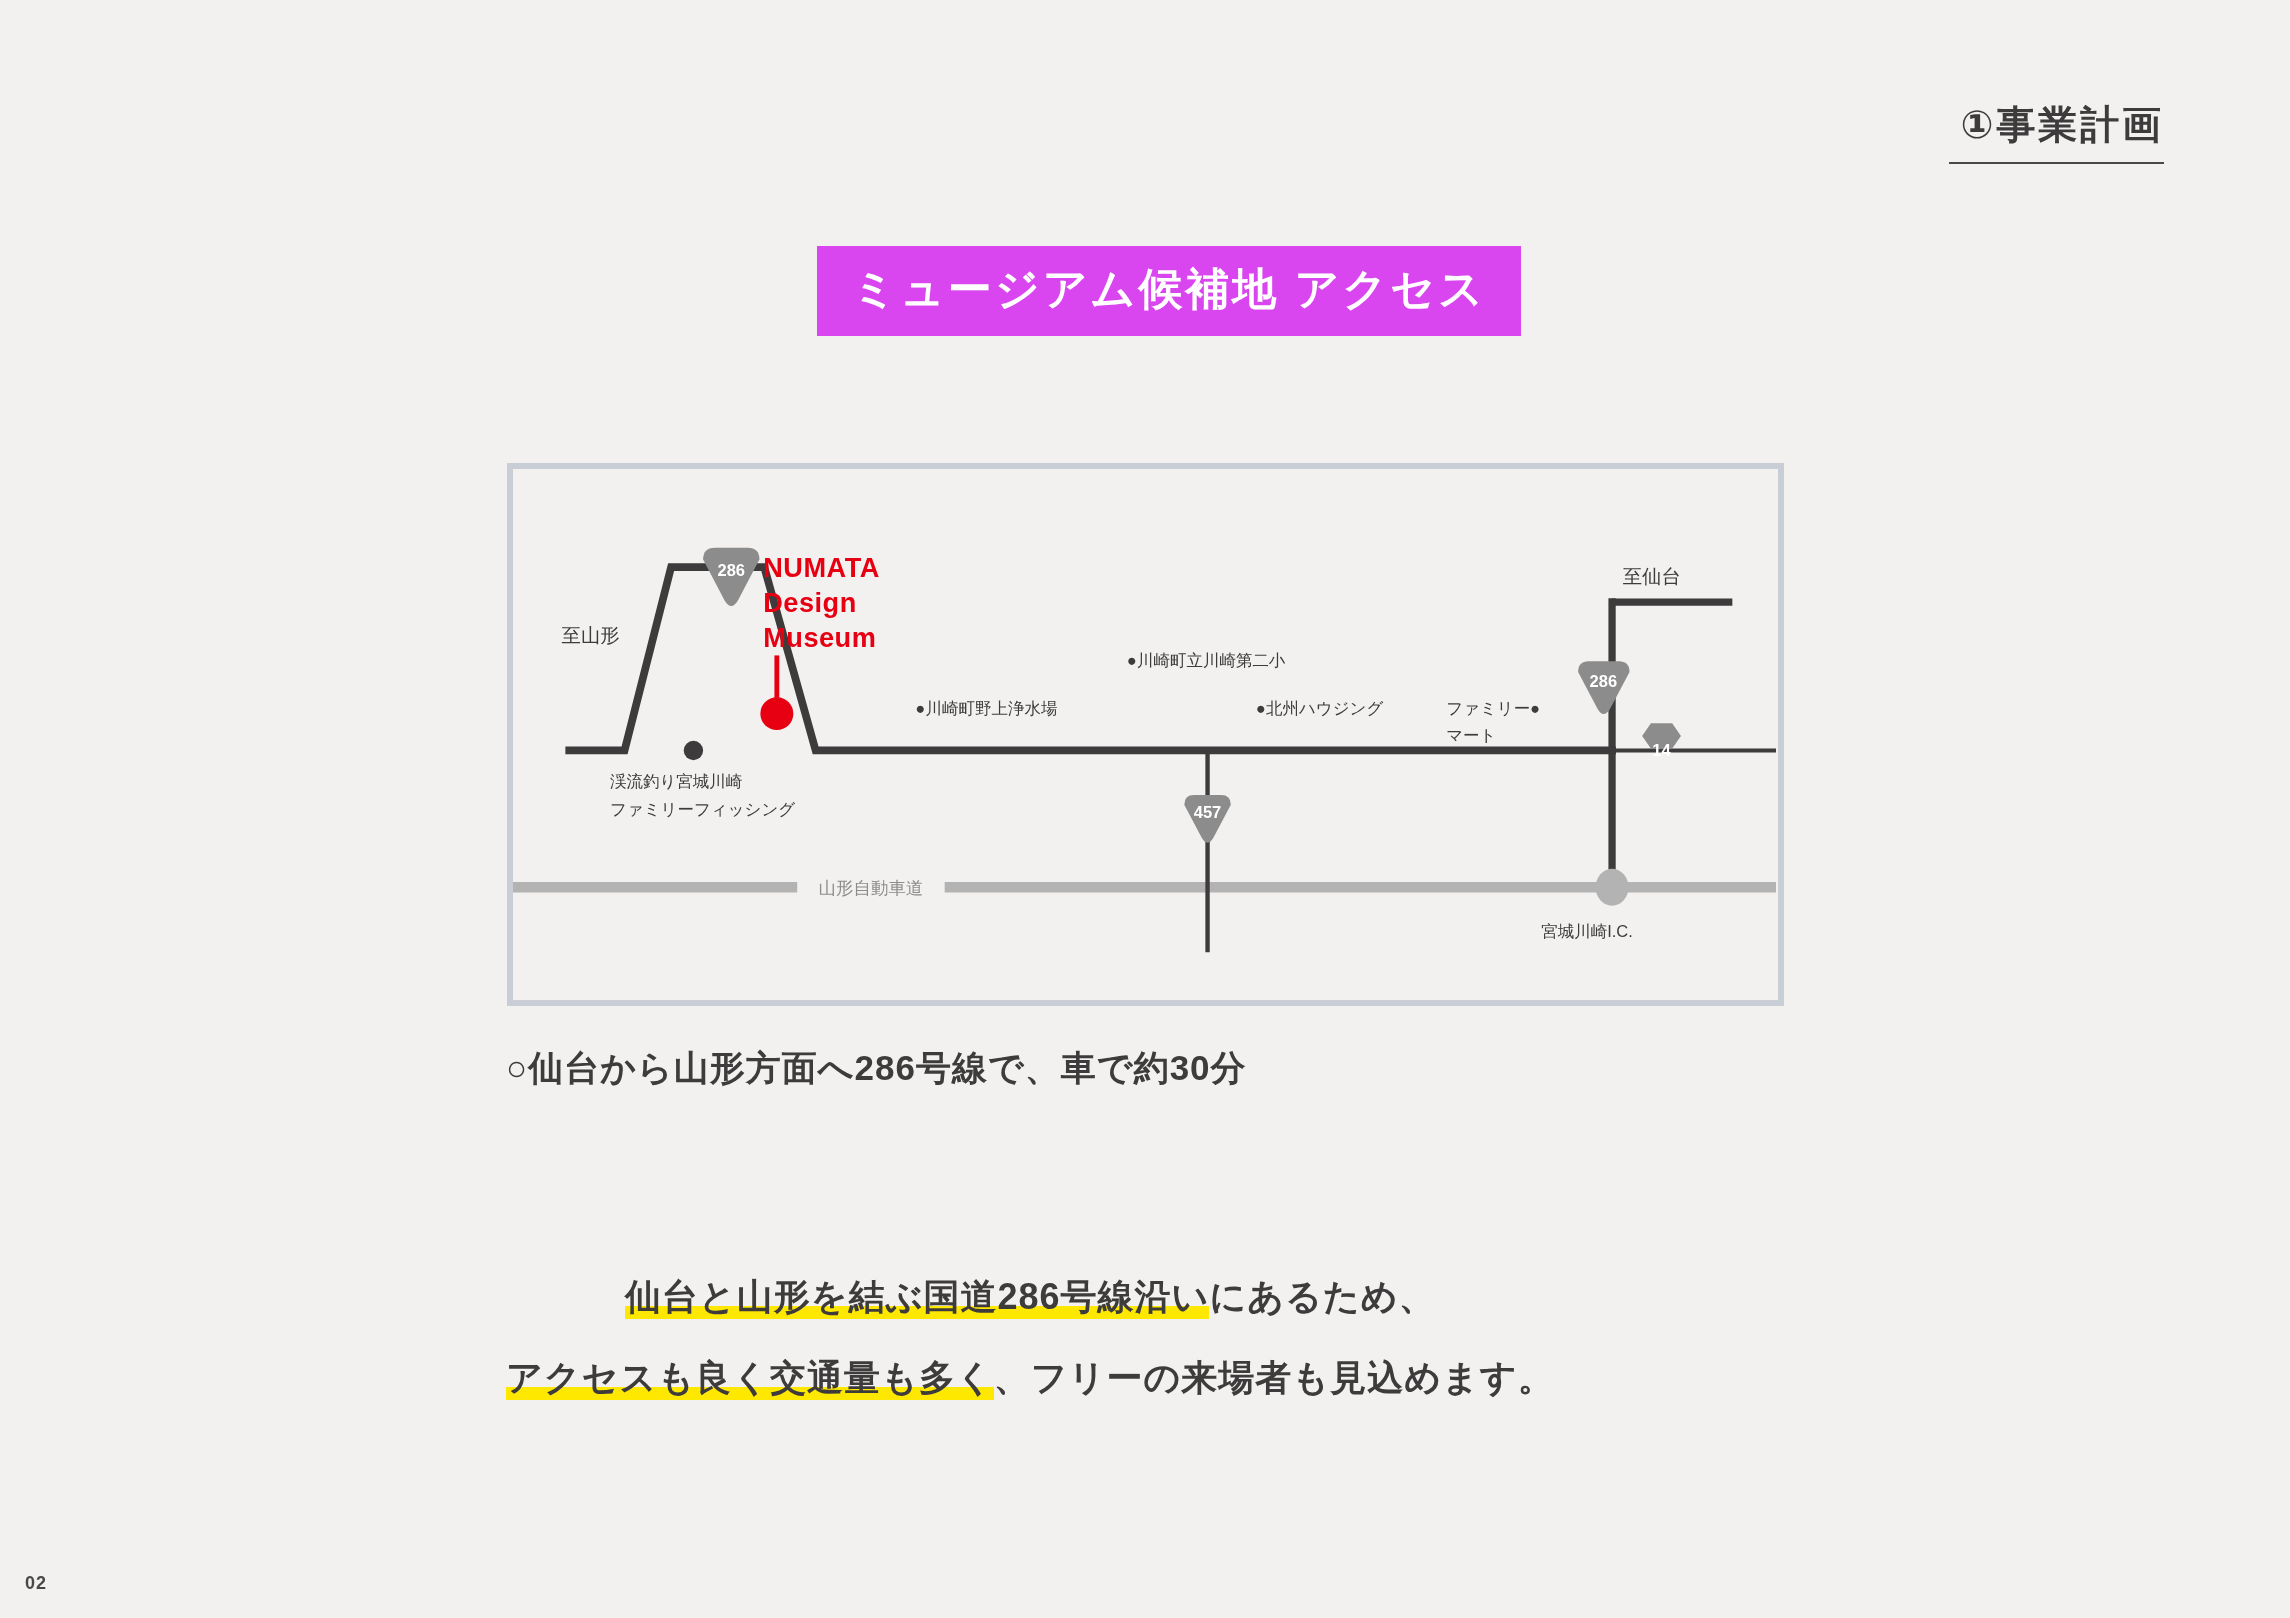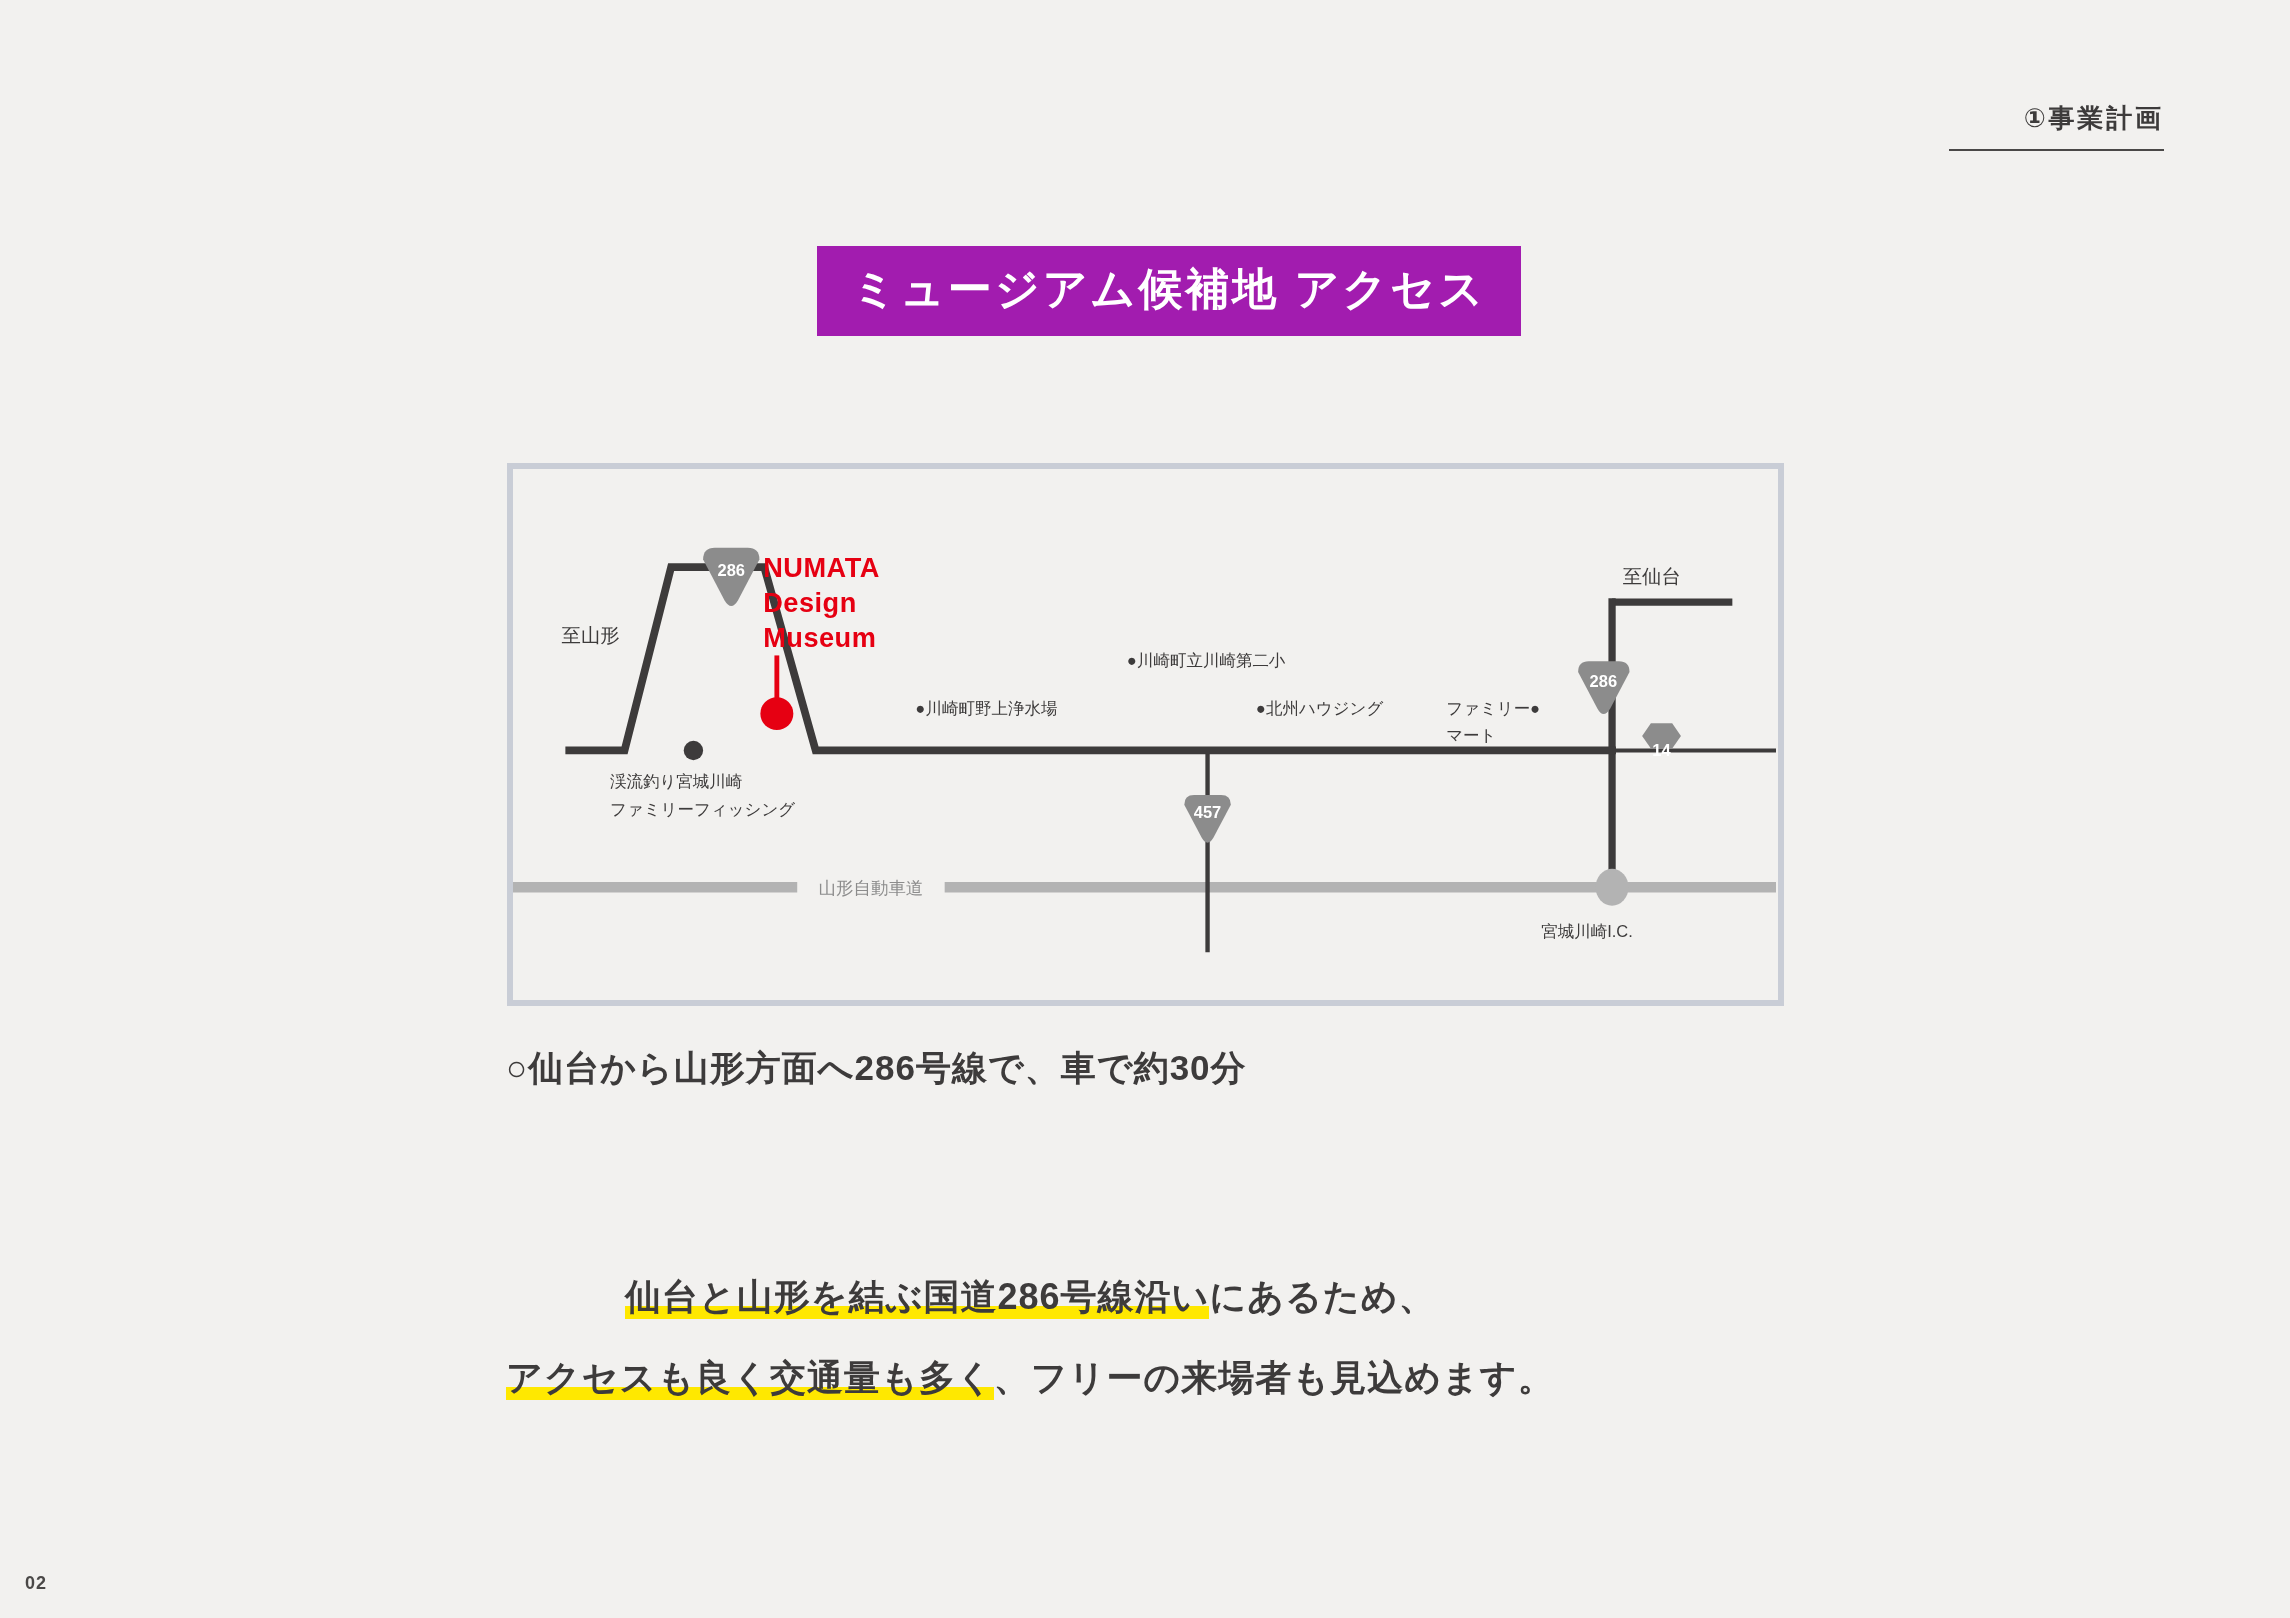--- a/index.html
+++ b/index.html
@@ -17,41 +17,41 @@
   }
 
   
   #section-header {
     position: absolute;
     right: 126px;
     top: 105px;
     text-align: right;
   }
   #section-header .sh-title {
-    font-size: 26px;
+    font-size: 39px;
     font-weight: 700;
     letter-spacing: 2.9px;
     color: #3d3b3b;
     line-height: 1;
     white-space: nowrap;
   }
   #section-header .sh-rule {
     margin-top: 17.5px;
     height: 2.9px;
     background: #4a4847;
     width: 215px;
     margin-left: auto;
   }
 
   
   #slide-title-banner {
     position: absolute;
     left: 817px;
     top: 246px;
-    background: #a21caf;
+    background: #d946ef;
     color: #ffffff;
     font-size: 44px;
     font-weight: 700;
     letter-spacing: 2.9px;
     padding: 21.3px 35px 25px 35px;
     line-height: 1;
     white-space: nowrap;
   }
 
   

